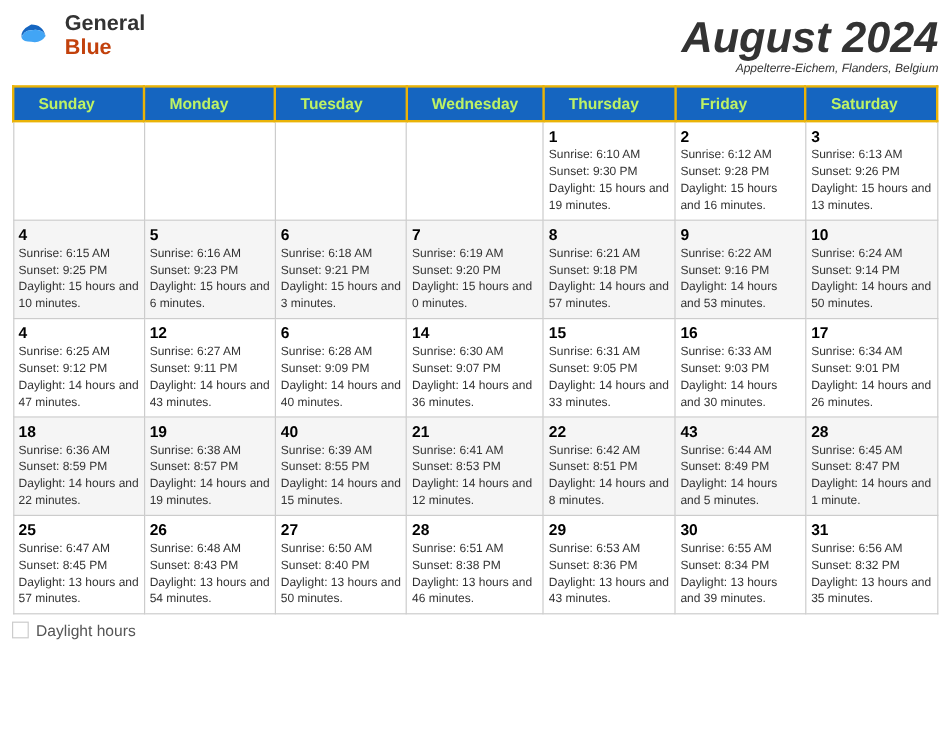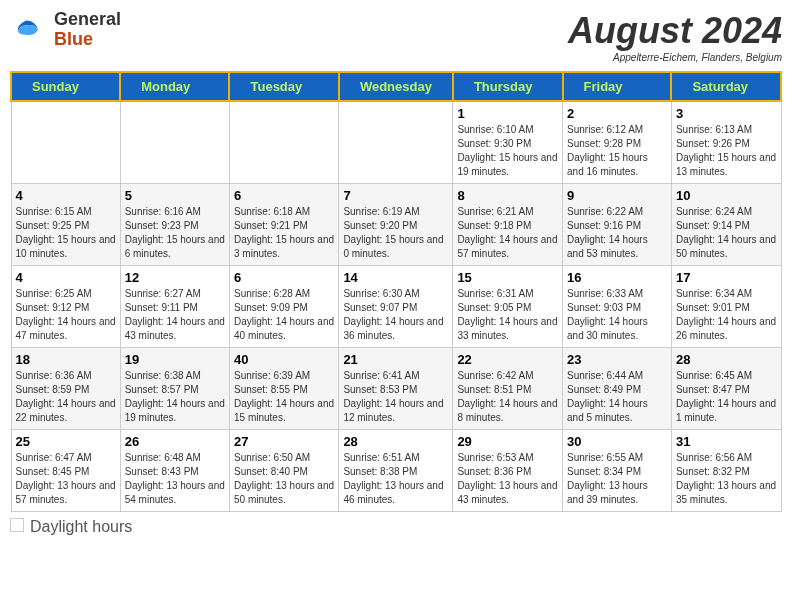--- a/index.html
+++ b/index.html
@@ -82,21 +82,21 @@
       margin-bottom: 2px;
       display: block;
     }
     .day-info {
       font-size: 10px;
       color: #333;
       line-height: 1.4;
     }
     .footer-note {
       margin-top: 6px;
-      font-size: 16px;
+      font-size: 13px;
       color: #555;
       display: flex;
       align-items: flex-start;
       gap: 6px;
     }
     .daylight-box {
       display: inline-block;
       width: 14px;
       height: 14px;
       background: #fff;
@@ -229,21 +229,21 @@
         </td>
         <td>
           <span class="day-num">21</span>
           <div class="day-info">Sunrise: 6:41 AM<br>Sunset: 8:53 PM<br>Daylight: 14 hours and 12 minutes.</div>
         </td>
         <td>
           <span class="day-num">22</span>
           <div class="day-info">Sunrise: 6:42 AM<br>Sunset: 8:51 PM<br>Daylight: 14 hours and 8 minutes.</div>
         </td>
         <td>
-          <span class="day-num">23</span>
+          <span class="day-num">43</span>
           <div class="day-info">Sunrise: 6:44 AM<br>Sunset: 8:49 PM<br>Daylight: 14 hours and 5 minutes.</div>
         </td>
         <td>
           <span class="day-num">28</span>
           <div class="day-info">Sunrise: 6:45 AM<br>Sunset: 8:47 PM<br>Daylight: 14 hours and 1 minute.</div>
         </td>
       </tr>
       <tr>
         <td>
           <span class="day-num">25</span>

